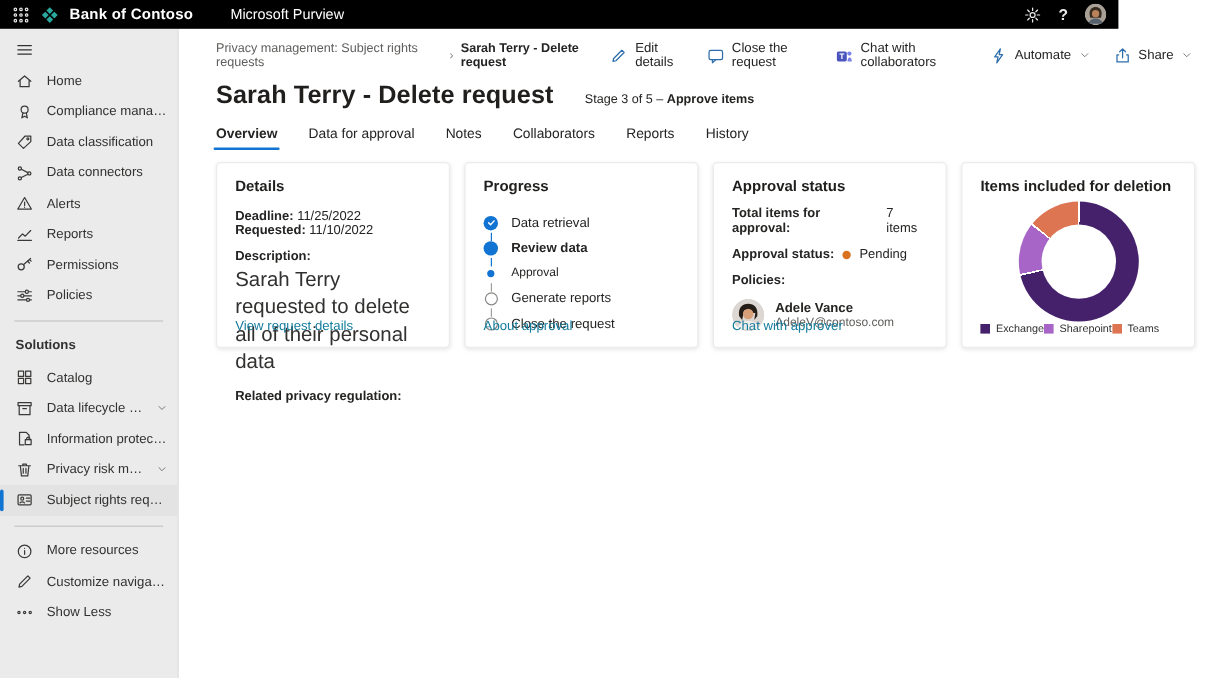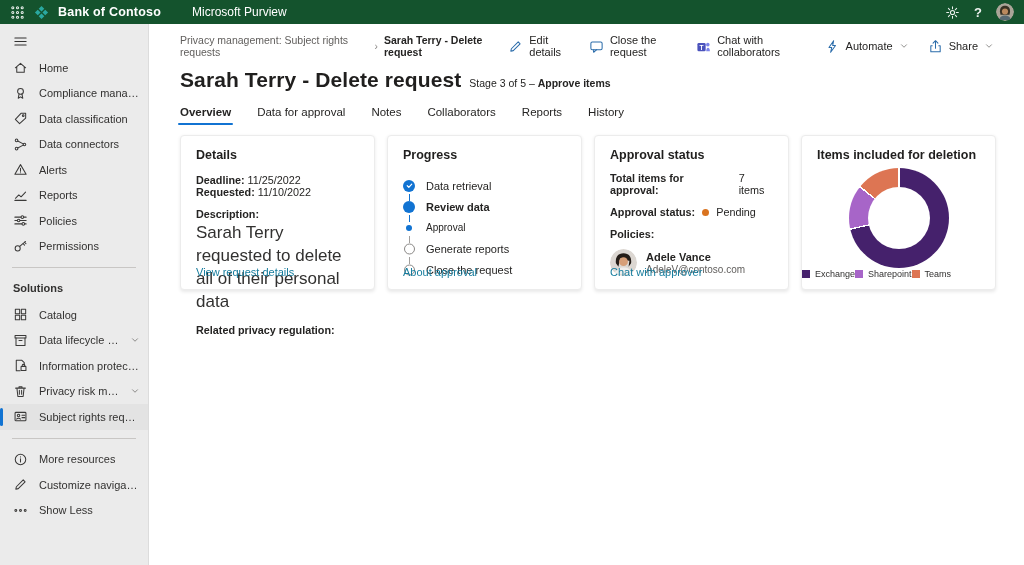--- a/index.html
+++ b/index.html
@@ -5,21 +5,21 @@
   * { margin:0; padding:0; box-sizing:border-box; }
   html,body { width:1024px; height:565px; overflow:hidden; }
   body { font-family:"Liberation Sans", sans-serif; color:#252423; background:#fff; position:relative; font-size:11px; }
 
   
   .ic { width:15px; height:15px; display:block; }
   .ic path, .ic rect, .ic circle, .ic polyline { fill:none; stroke:currentColor; stroke-width:1.1; stroke-linecap:round; stroke-linejoin:round; }
   .ic-s { width:10px; height:10px; }
 
   
-  .topbar { position:absolute; top:0; left:0; width:1024px; height:24px; background:#14532d; color:#fff; display:flex; align-items:center; justify-content:space-between; padding:0 10px; z-index:5; }
+  .topbar { position:absolute; top:0; left:0; width:932px; height:24px; background:#000000; color:#fff; display:flex; align-items:center; justify-content:space-between; padding:0 10px; z-index:5; }
   .topbar-left { display:flex; align-items:center; gap:9px; }
   .waffle { color:#fff; opacity:.9; cursor:pointer; }
   .brand { font-weight:bold; font-size:12.5px; letter-spacing:.2px; }
   .product { font-size:12px; margin-left:22px; }
   .topbar-right { display:flex; align-items:center; gap:14px; }
   .tb-btn { color:#fff; opacity:.92; cursor:pointer; display:flex; align-items:center; }
   .help-glyph { font-size:13px; font-weight:bold; color:#fff; }
   .avatar-sm { width:18px; height:18px; border-radius:50%; overflow:hidden; display:block; }
 
   
@@ -41,21 +41,21 @@
   .breadcrumb .crumb-link { cursor:pointer; }
   .breadcrumb .crumb-current { color:#252423; font-weight:bold; }
   .breadcrumb .sep { color:#8a8886; font-size:10px; }
   .commandbar { display:flex; align-items:center; gap:19px; }
   .cmd-item { display:flex; align-items:center; gap:6px; font-size:11px; color:#252423; cursor:pointer; }
   .cmd-item .cb-icon { color:#2b6caa; display:flex; }
   .cmd-item .cb-chev { color:#605e5c; display:flex; }
 
   .title-row { display:flex; align-items:center; padding:10px 30px 0 31px; }
   .page-title { font-size:21px; font-weight:600; color:#201f1e; letter-spacing:.1px; }
-  .stage { font-size:10.5px; margin-left:8px; margin-top:6px; color:#252423; }
+  .stage { font-size:10.5px; margin-left:26px; margin-top:6px; color:#252423; }
   .stage b { font-weight:bold; }
   .primary-btn { margin-left:auto; background:#1173d2; color:#fff; border:none; border-radius:2px; height:26px; padding:0 13px; font-size:11.5px; font-weight:600; font-family:inherit; cursor:pointer; }
 
   .tabs { display:flex; gap:26px; padding:14px 30px 0 31px; }
   .tab { position:relative; font-size:11.5px; padding-bottom:7px; color:#252423; cursor:pointer; }
   .tab.active { font-weight:bold; }
   .tab.active::after { content:""; position:absolute; left:-2px; right:-2px; bottom:0; height:2.5px; background:#1173d2; border-radius:2px; }
 
   
   .cards { display:flex; gap:12px; padding:10px 28px 0 31px; }
@@ -86,21 +86,21 @@
   .status-row b { font-weight:bold; }
   .dot { width:7px; height:7px; border-radius:50%; background:#d9731f; display:inline-block; margin:0 2px; }
   .approver-row { display:flex; align-items:center; gap:9px; margin-top:9px; }
   .avatar-md { width:27px; height:27px; border-radius:50%; overflow:hidden; flex:0 0 auto; }
   .approver-name { font-weight:bold; font-size:11px; }
   .approver-email { font-size:10px; color:#605e5c; margin-top:1px; }
 
   .donut-wrap { display:flex; justify-content:center; margin-top:6px; }
   .donut { position:relative; width:100px; height:100px; border-radius:50%; }
   .donut-hole { position:absolute; left:50%; top:50%; width:62px; height:62px; margin:-31px 0 0 -31px; border-radius:50%; background:#fff; }
-  .legend { position:absolute; left:0; right:14px; bottom:10px; display:flex; justify-content:flex-start; align-items:center; }
+  .legend { position:absolute; left:0; right:14px; bottom:10px; display:flex; justify-content:center; align-items:center; }
   .legend-item { display:flex; align-items:center; gap:5px; font-size:9px; color:#323130; }
   .legend-swatch { width:8px; height:8px; display:inline-block; }
 </style>
 </head>
 <body>
 
 <header class="topbar">
   <div class="topbar-left">
     <span class="waffle">
         <svg class="ic " viewBox="0 0 16 16" aria-hidden="true">
@@ -201,36 +201,36 @@
         <span class="ni-icon">
           <svg class="ic " viewBox="0 0 16 16" aria-hidden="true">
             <path d="M2 13.2h12M2.6 11 6.2 7.4l2.4 2L13.4 4.4"></path>
           </svg>
         </span>
         <span class="ni-label">Reports</span>
       </div>
       <div class="nav-item">
         <span class="ni-icon">
           <svg class="ic " viewBox="0 0 16 16" aria-hidden="true">
+            <circle cx="5" cy="10" r="2.7"></circle>
+            <path d="M7.2 7.9 13.3 2.6M10.6 4.8l1.7 1.8M12.3 3.4l1.5 1.5"></path>
+          </svg>
+        </span>
+        <span class="ni-label">Permissions</span>
+      </div>
+      <div class="nav-item">
+        <span class="ni-icon">
+          <svg class="ic " viewBox="0 0 16 16" aria-hidden="true">
             <path d="M2 4.4h12M2 8h12M2 11.6h12"></path>
             <circle style="fill:#ebebeb" cx="10" cy="4.4" r="1.4"></circle>
             <circle style="fill:#ebebeb" cx="6" cy="8" r="1.4"></circle>
             <circle style="fill:#ebebeb" cx="11" cy="11.6" r="1.4"></circle>
           </svg>
         </span>
         <span class="ni-label">Policies</span>
-      </div>
-      <div class="nav-item">
-        <span class="ni-icon">
-          <svg class="ic " viewBox="0 0 16 16" aria-hidden="true">
-            <circle cx="5" cy="10" r="2.7"></circle>
-            <path d="M7.2 7.9 13.3 2.6M10.6 4.8l1.7 1.8M12.3 3.4l1.5 1.5"></path>
-          </svg>
-        </span>
-        <span class="ni-label">Permissions</span>
       </div>
     </div>
   <div class="side-divider"></div>
   <div class="section-label">Solutions</div>
   <div>
       <div class="nav-item">
         <span class="ni-icon">
           <svg class="ic " viewBox="0 0 16 16" aria-hidden="true">
             <rect x="2.5" y="2.5" width="4.6" height="4.6"></rect>
             <rect x="8.9" y="2.5" width="4.6" height="4.6"></rect>

